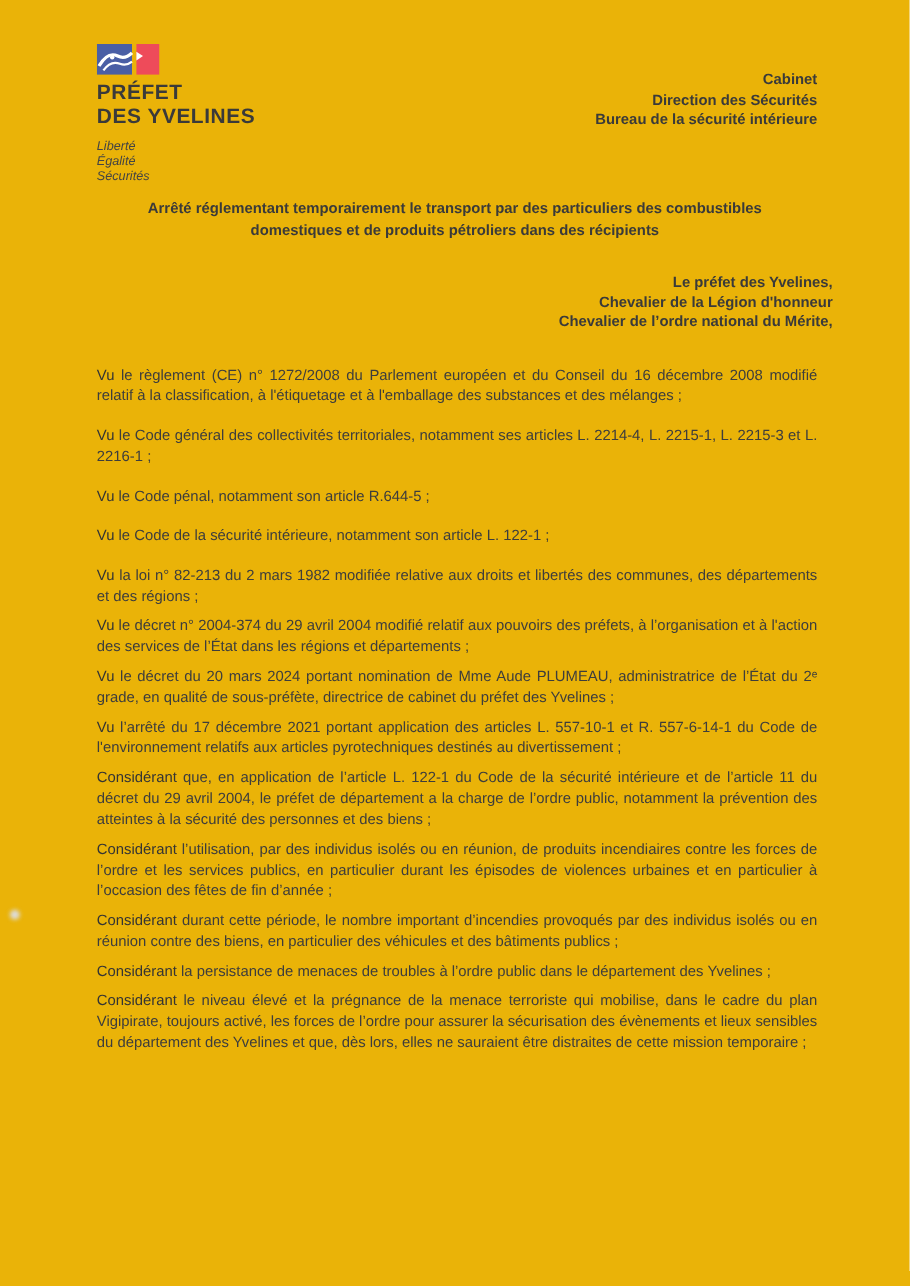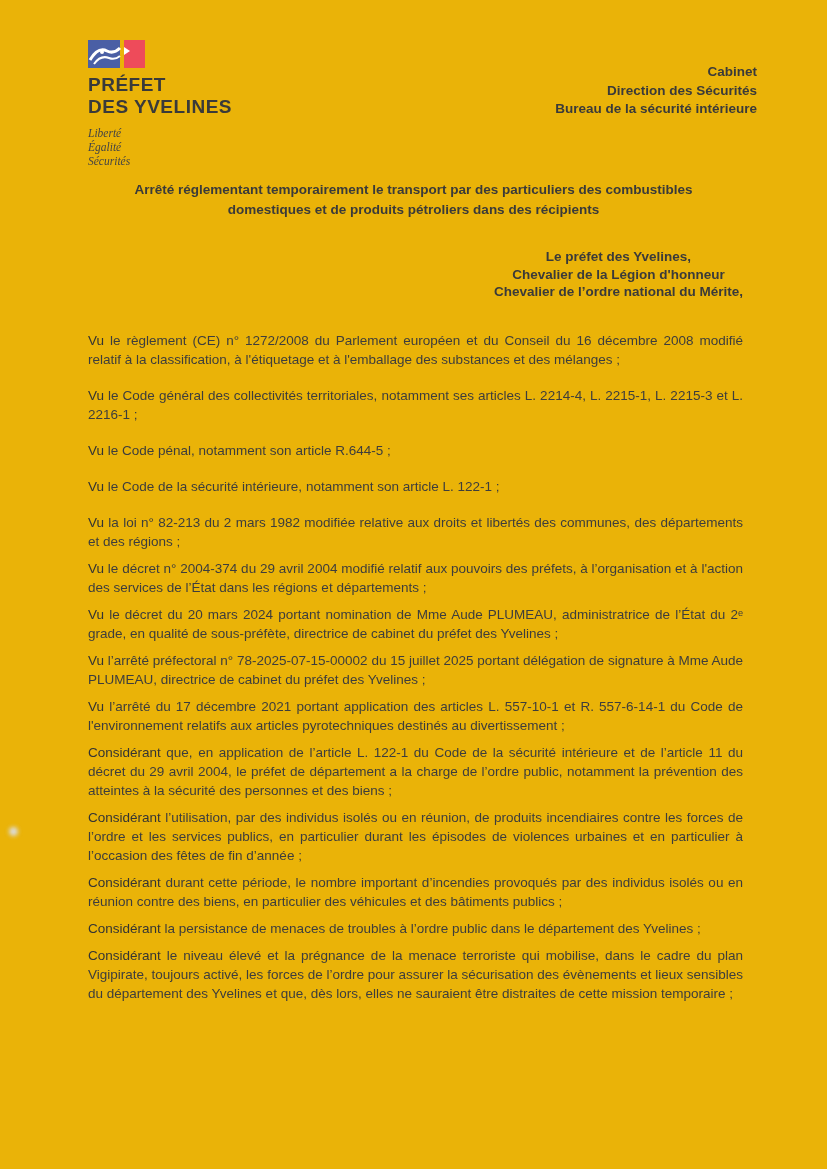--- a/index.html
+++ b/index.html
@@ -8,34 +8,34 @@
     width:827px;height:1169px;
     background:#eab308;
     font-family:"Liberation Sans", sans-serif;
     color:#3c3c3c;
     overflow:hidden;
   }
   
   .logo-block{position:absolute;left:88px;top:40px;width:260px;}
   .flag{display:block;margin-bottom:6px;}
   .brand-name{font-weight:700;font-size:19px;line-height:22px;letter-spacing:.5px;color:#3a3a3a;}
-  .motto{margin-top:8px;font-family:Liberation Serif, serif;font-style:italic;font-size:11.5px;line-height:14px;color:#444;}
+  .motto{margin-top:8px;font-family:Liberation Sans, sans-serif;font-style:italic;font-size:11.5px;line-height:14px;color:#444;}
   .service-block{
-    position:absolute;top:63px;right:70px;
+    position:absolute;top:63px;right:84px;
     text-align:right;font-weight:700;font-size:13.5px;line-height:18.5px;color:#3a3a3a;margin-left:21px;
   }
   
   .doc-title{
     position:absolute;top:180px;left:84px;right:84px;
     text-align:center;font-weight:700;font-size:13.5px;line-height:20px;color:#3a3a3a;
   }
   
   .issuer-block{
-    position:absolute;top:248px;right:84px;
-    text-align:center;font-weight:700;font-size:13.5px;line-height:17.5px;color:#3a3a3a;
+    position:absolute;top:248px;right:70px;
+    text-align:right;font-weight:700;font-size:13.5px;line-height:17.5px;color:#3a3a3a;
   }
   
   .recitals{
     position:absolute;top:331px;left:88px;width:655px;
     font-size:13.5px;line-height:19px;text-align:justify;color:#3d3d3d;
   }
   .para{margin:0 0 8px 0;}
   .para.wide{margin-bottom:17px;}
   .para .lead{font-weight:400;color:#343434;}
   .artifact{
@@ -94,21 +94,20 @@
 
     <p class="para wide"><b class="lead">Vu</b><span class="rtext"> le Code de la sécurité intérieure, notamment son article L. 122-1 ;</span></p>
 
     <p class="para"><b class="lead">Vu</b><span class="rtext"> la loi n° 82-213 du 2 mars 1982 modifiée relative aux droits et libertés des communes, des départements et des régions ;</span></p>
 
     <p class="para"><b class="lead">Vu</b><span class="rtext"> le décret n° 2004-374 du 29 avril 2004 modifié relatif aux pouvoirs des préfets, à l’organisation et à l'action des services de l’État dans les régions et départements ;</span></p>
 
 
     <p class="para"><b class="lead">Vu</b><span class="rtext"> le décret du 20 mars 2024 portant nomination de Mme Aude PLUMEAU, administratrice de l’État du 2ᵉ grade, en qualité de sous-préfète, directrice de cabinet du préfet des Yvelines ;</span></p>
 
-    <p class="para"><b class="lead">Vu</b><span class="rtext"> l’arrêté préfectoral n° 78-2025-07-15-00002 du 15 juillet 2025 portant délégation de signature à Mme Aude PLUMEAU, directrice de cabinet du préfet des Yvelines ;</span></p>
 
     <p class="para"><b class="lead">Vu</b><span class="rtext"> l’arrêté du 17 décembre 2021 portant application des articles L. 557-10-1 et R. 557-6-14-1 du Code de l'environnement relatifs aux articles pyrotechniques destinés au divertissement ;</span></p>
 
     <p class="para"><b class="lead">Considérant</b><span class="rtext"> que, en application de l’article L. 122-1 du Code de la sécurité intérieure et de l’article 11 du décret du 29 avril 2004, le préfet de département a la charge de l’ordre public, notamment la prévention des atteintes à la sécurité des personnes et des biens ;</span></p>
 
     <p class="para"><b class="lead">Considérant</b><span class="rtext"> l’utilisation, par des individus isolés ou en réunion, de produits incendiaires contre les forces de l’ordre et les services publics, en particulier durant les épisodes de violences urbaines et en particulier à l’occasion des fêtes de fin d’année ;</span></p>
 
     <p class="para"><b class="lead">Considérant</b><span class="rtext"> durant cette période, le nombre important d’incendies provoqués par des individus isolés ou en réunion contre des biens, en particulier des véhicules et des bâtiments publics ;</span></p>
 
     <p class="para"><b class="lead">Considérant</b><span class="rtext"> la persistance de menaces de troubles à l’ordre public dans le département des Yvelines ;</span></p>

